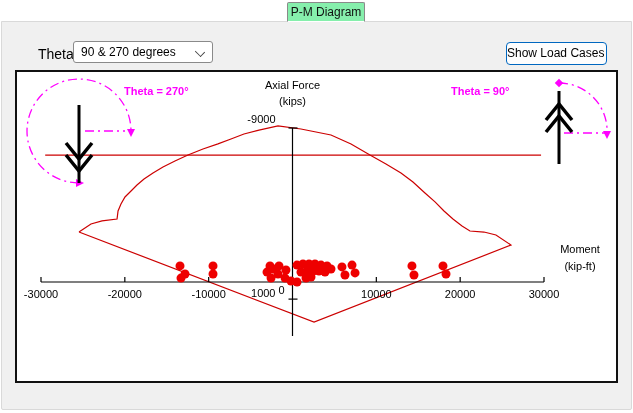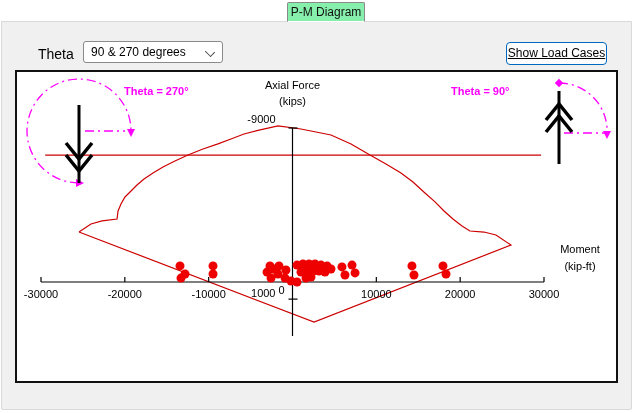--- a/index.html
+++ b/index.html
@@ -11,31 +11,31 @@
   .tab { position:absolute; left:287px; top:2px; width:76px; height:18px;
          background:#86efac; border:1px solid #8a8a8a; border-bottom:1px solid #fff;
          border-radius:2px 2px 0 0; z-index:3; font-size:12px; color:#111;
          text-align:center; line-height:18px; }
 
   
   .panel { position:absolute; left:1px; top:21px; width:629px; height:387px;
            background:#f0f0f0; border:1px solid #d9d9d9; border-radius:0 0 2px 2px; }
 
   .theta-label { position:absolute; left:36px; top:24px; font-size:14px; color:#000; }
-  .combo { position:absolute; left:81px; top:19px; width:131px; height:20px;
+  .combo { position:absolute; left:71px; top:19px; width:131px; height:20px;
            background:#fff; border:1px solid #8a8a8a; border-radius:3px;
            font-size:12px; color:#000; line-height:20px; padding-left:7px;
            cursor:default; }
   .combo .chev { position:absolute; right:8px; top:6px; width:7px; height:7px;
                  border-right:1.4px solid #444; border-bottom:1.4px solid #444;
                  transform:rotate(45deg) scale(1,0.8); }
   .btn { position:absolute; left:504px; top:20px; width:99px; height:21px;
          background:#fdfdfd; border:1px solid #0067c0; border-radius:4px;
-         font-size:12px; color:#000; text-align:center; line-height:21px;
-         cursor:default;text-decoration:underline; }
+         font-size:12px; color:#000; line-height:21px;
+         cursor:default; }
 
   .chart-box { position:absolute; left:13px; top:48px; width:599px; height:309px;
                border:2px solid #111; background:#fff; }
   svg text { font-family:"Liberation Sans", sans-serif; }
 </style>
 </head>
 <body>
 
 <div class="stage">
 

